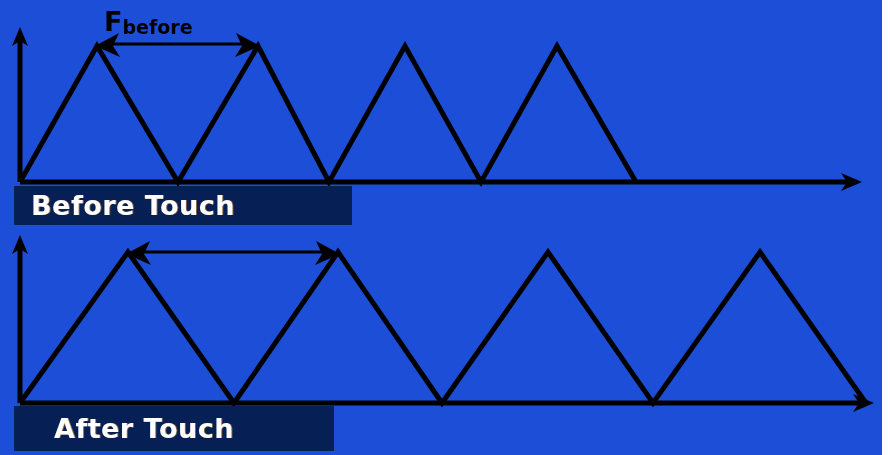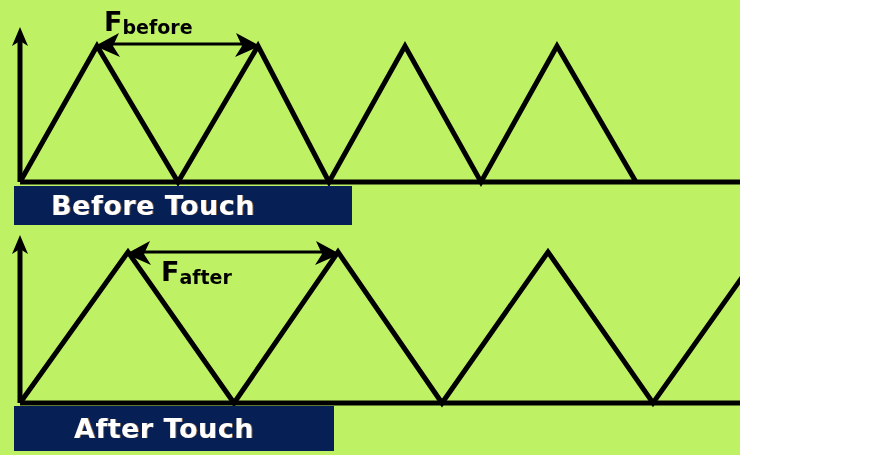--- a/index.html
+++ b/index.html
@@ -6,23 +6,23 @@
   html, body {
     margin: 0;
     padding: 0;
     background: #ffffff;
   }
   body {
     font-family: "DejaVu Sans", sans-serif;
   }
   #stage {
     position: relative;
-    width: 740px;
+    width: 882px;
     height: 455px;
-    background: #bef264;
+    background: #1d4ed8;
     overflow: hidden;
   }
   .panel {
     position: absolute;
     left: 0;
     width: 890px;
   }
   #panel-before { top: 0; height: 228px; }
   #panel-after  { top: 228px; height: 227px; }
 
@@ -56,21 +56,20 @@
   }
   .caption-text {
     color: #ffffff;
     font-family: "DejaVu Sans", sans-serif;
     font-weight: bold;
     font-size: 27px;
     letter-spacing: 0.5px;
     line-height: 1;
     white-space: nowrap;
     text-shadow: 1px 0 0 rgba(255,160,60,0.55);
-    margin-left: 20px;
   }
 
   .flabel {
     position: absolute;
     font-family: "DejaVu Sans", sans-serif;
     font-weight: bold;
     color: #000000;
     white-space: nowrap;
     line-height: 1;
   }
@@ -131,23 +130,20 @@
 
       <polyline points="20,175 128,24 234,175 338,24 442,175 548,24 653,175 760,24 866,175" fill="none" stroke="#000" stroke-width="5" stroke-linejoin="miter" stroke-linecap="butt"></polyline>
 
       <g>
         <line x1="134" y1="24" x2="332" y2="24" stroke="#000" stroke-width="3"></line>
         <polygon points="126,26 150,13 144,26 151,37" fill="#000"></polygon>
         <polygon points="340,26 316,13 322,26 315,37" fill="#000"></polygon>
       </g>
     </svg>
 
-    <div class="flabel" id="flabel-after" style="left:161px; top:30px;">
-      <span class="base">F</span><span class="sub">after</span>
-    </div>
   </div>
 
   <div class="caption-box" id="caption-before">
     <span class="caption-text">Before Touch</span>
   </div>
 
   <div class="caption-box" id="caption-after">
     <span class="caption-text">After Touch</span>
   </div>
 

